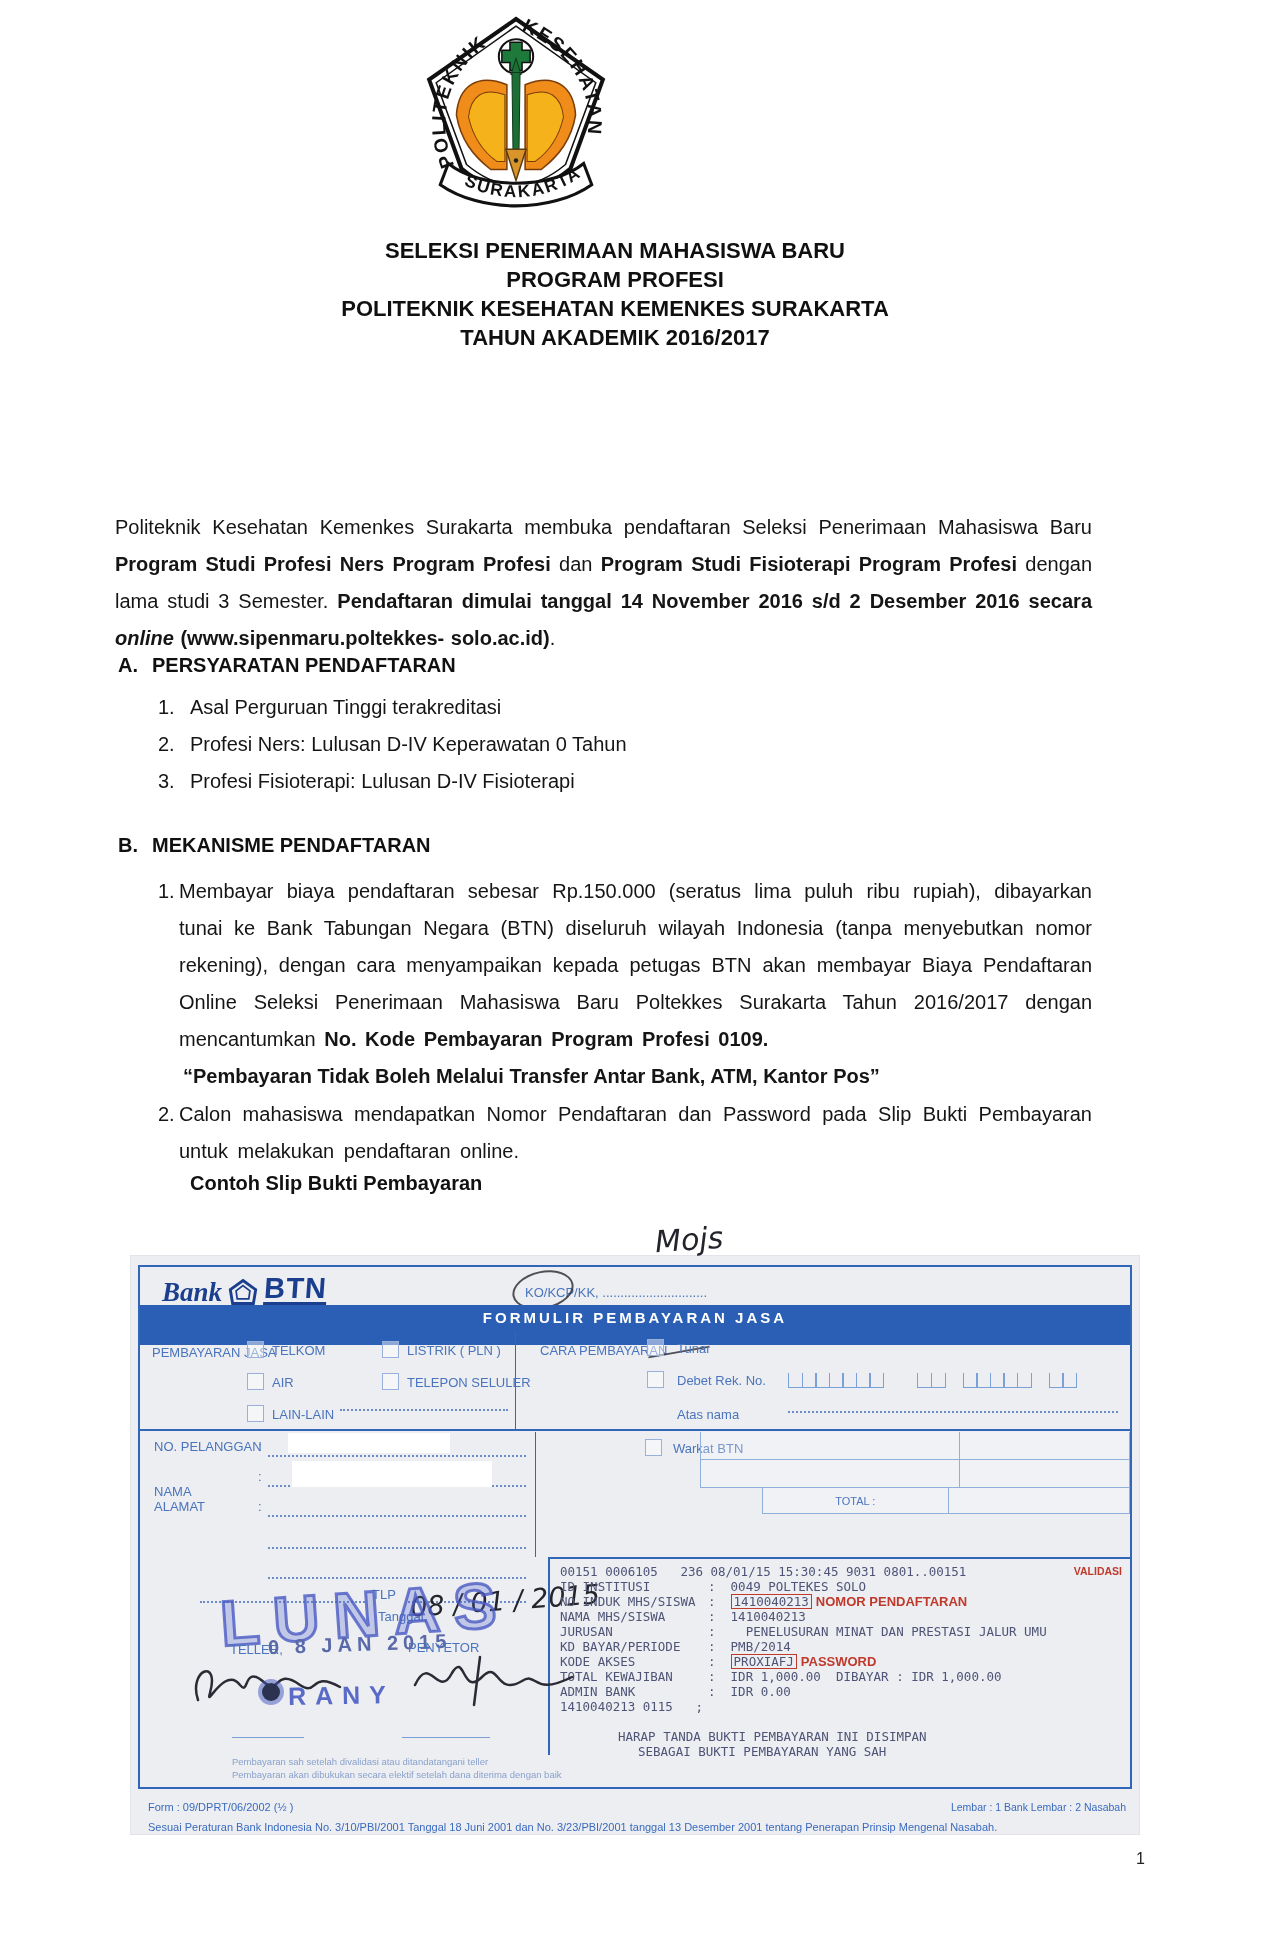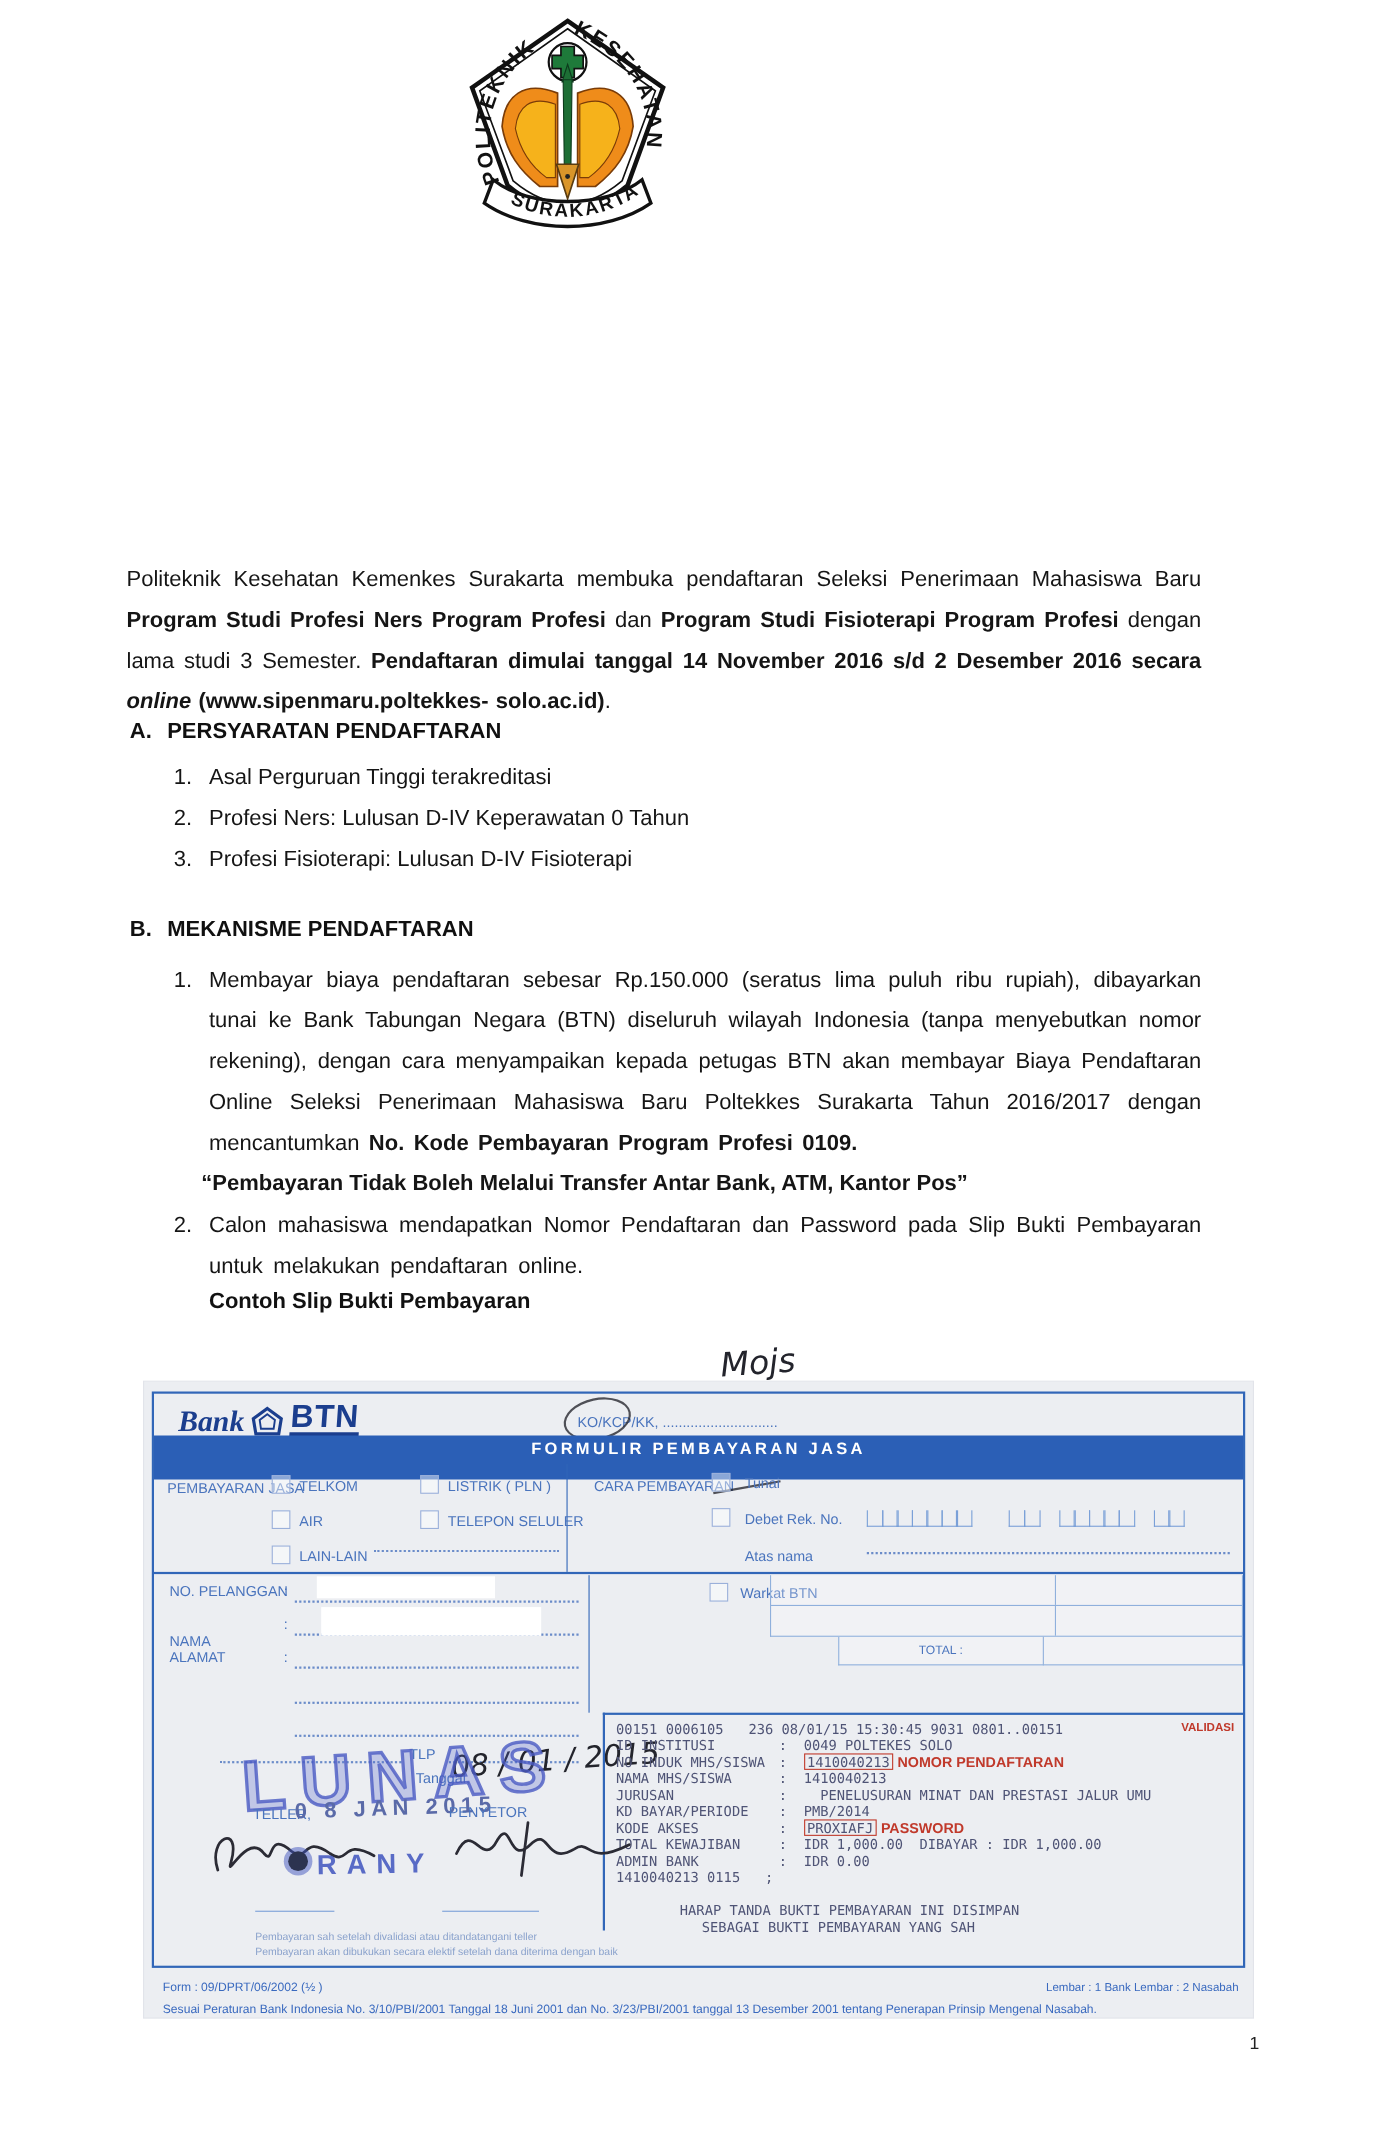--- a/index.html
+++ b/index.html
@@ -12,21 +12,21 @@
              font-weight:bold;font-size:22px;line-height:29px;color:#101010;}
   .intro{position:absolute;top:489px;left:115px;width:977px;font-size:20px;line-height:37px;
          text-align:justify;word-spacing:1px;color:#151515;}
   .b{font-weight:bold}.i{font-style:italic}
   .sec-h{position:absolute;left:118px;font-weight:bold;font-size:20px;color:#101010;}
   .sec-h .ht{margin-left:14px;text-align:center;}
   .li{position:absolute;left:158px;font-size:20px;color:#151515;}
   .li .num{display:inline-block;width:32px;}
   .bi{position:absolute;left:158px;width:934px;font-size:20px;line-height:37px;color:#151515;}
   .bi .num{position:absolute;left:0;top:0;}
-  .bi .bitext{margin-left:32px;text-align:justify;word-spacing:3px;}
+  .bi .bitext{margin-left:21px;text-align:justify;word-spacing:3px;}
   .bi .bq{margin-left:25px;font-weight:bold;}
   .contoh{position:absolute;top:1172px;left:190px;font-size:20px;font-weight:bold;}
   .pageno{position:absolute;top:1850px;left:1136px;font-size:16px;color:#222;}
 
   
   .slip{position:absolute;top:1255px;left:130px;width:1010px;height:580px;
         background:#eceef2;box-shadow:0 0 0 1px #e2e4ea inset;}
   .formbox{position:absolute;top:10px;left:8px;width:990px;height:520px;
            border:2px solid #3166b8;}
   .bar{position:absolute;top:38px;left:0;width:100%;height:40px;background:#2b5fb6;
@@ -130,20 +130,26 @@
       <textPath href="#arcL">POLITEKNIK</textPath>
     </text>
     <text font-family="Liberation Sans, sans-serif" font-weight="bold" font-size="19" fill="#111" letter-spacing="2">
       <textPath href="#arcR">KESEHATAN</textPath>
     </text>
     <text font-family="Liberation Sans, sans-serif" font-weight="bold" font-size="17" fill="#111" letter-spacing="2">
       <textPath href="#arcB" startOffset="8">SURAKARTA</textPath>
     </text>
   </svg>
 
+  <div class="doc-title">
+    <div>SELEKSI PENERIMAAN MAHASISWA BARU</div>
+    <div>PROGRAM PROFESI</div>
+    <div>POLITEKNIK KESEHATAN KEMENKES SURAKARTA</div>
+    <div>TAHUN AKADEMIK 2016/2017</div>
+  </div>
 
   <p class="intro"><span>Politeknik Kesehatan Kemenkes Surakarta membuka pendaftaran Seleksi Penerimaan Mahasiswa Baru </span><span class="b">Program Studi Profesi Ners Program Profesi</span><span> dan </span><span class="b">Program Studi Fisioterapi Program Profesi</span><span> dengan lama studi 3 Semester. </span><span class="b">Pendaftaran dimulai tanggal 14 November 2016 s/d 2 Desember 2016 secara </span><span class="b i">online</span><span class="b"> (www.sipenmaru.poltekkes- solo.ac.id)</span><span>.</span></p>
 
   <div class="sec-h" style="top:654px">
     <span>A.</span><span class="ht">PERSYARATAN PENDAFTARAN</span>
   </div>
   <div class="li" style="top:696px">
     <span class="num">1.</span><span>Asal Perguruan Tinggi terakreditasi</span>
   </div>
   <div class="li" style="top:733px">

